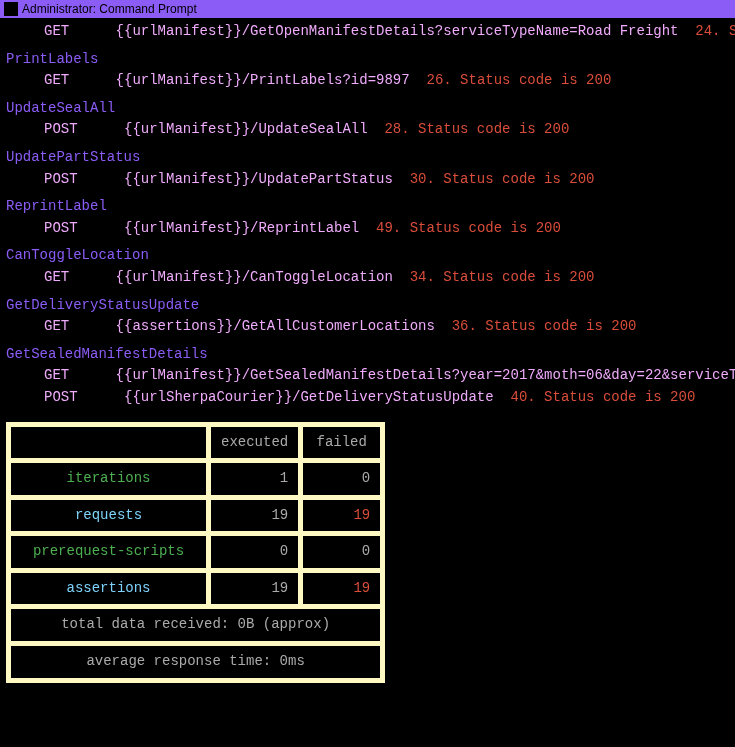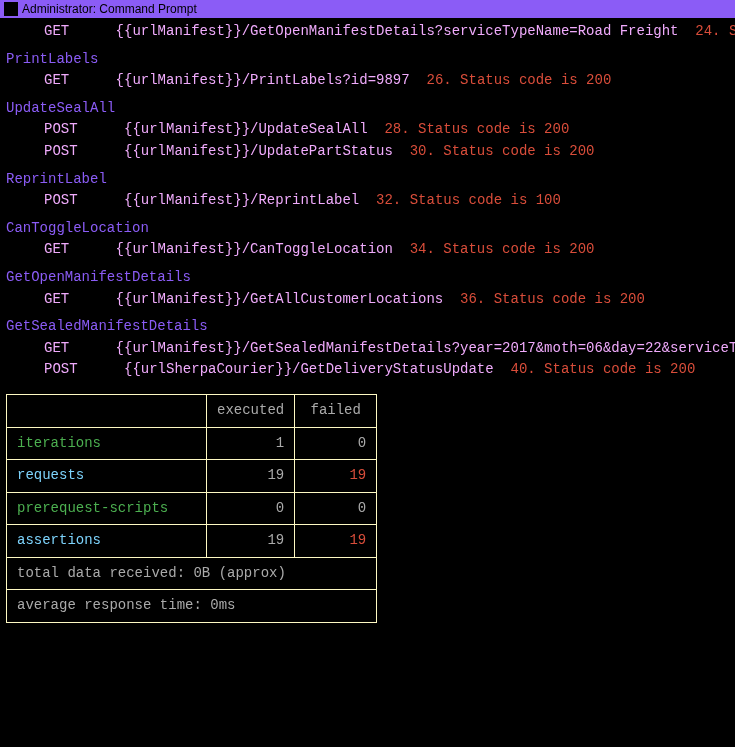--- a/index.html
+++ b/index.html
@@ -44,33 +44,33 @@
     .dark-red { color: #7dd3fc; }
 
     .block { margin-top: 8px; }
 
     table.summary {
       border-collapse: collapse;
       margin-top: 14px;
       margin-left: 0;
     }
     table.summary th, table.summary td {
-      border: 1px solid #fef9c3;
+      border: 5px solid #fef9c3;
       padding: 6px 10px;
       text-align: right;
       min-width: 82px;
       height: 30px;
     }
     table.summary th {
       font-weight: normal;
       text-align: center;
       color: #aaa;
     }
     table.summary td:first-child {
-      text-align: left;
+      text-align: center;
       min-width: 200px;
       margin-left: 44px;
     }
     .footer-row td {
       text-align: left;
       padding-left: 8px;
     }
   </style>
 </head>
 <body>
@@ -80,27 +80,28 @@
   <span>Administrator: Command Prompt</span>
 </div>
 
 <div class="console">
   <div id="request-lines">
       <div class="line"><span class="grey">GET </span><span class="grey">{{urlManifest}}/GetOpenManifestDetails?serviceTypeName=Road Freight</span><span class="red">  24. Status code is</span></div>
       <div class="line cyan block">PrintLabels</div>
       <div class="line"><span class="grey">GET </span><span class="grey">{{urlManifest}}/PrintLabels?id=9897</span><span class="red">  26. Status code is 200</span></div>
       <div class="line cyan block">UpdateSealAll</div>
       <div class="line"><span class="grey">POST </span><span class="grey">{{urlManifest}}/UpdateSealAll</span><span class="red">  28. Status code is 200</span></div>
+      <div class="line cyan block">UpdatePartStatus</div>
       <div class="line"><span class="grey">POST </span><span class="grey">{{urlManifest}}/UpdatePartStatus</span><span class="red">  30. Status code is 200</span></div>
       <div class="line cyan block">ReprintLabel</div>
-      <div class="line"><span class="grey">POST </span><span class="grey">{{urlManifest}}/ReprintLabel</span><span class="red">  32. Status code is 100</span></div>
+      <div class="line"><span class="grey">POST </span><span class="grey">{{urlManifest}}/ReprintLabel</span><span class="red">  49. Status code is 200</span></div>
       <div class="line cyan block">CanToggleLocation</div>
       <div class="line"><span class="grey">GET </span><span class="grey">{{urlManifest}}/CanToggleLocation</span><span class="red">  34. Status code is 200</span></div>
-      <div class="line cyan block">GetOpenManifestDetails</div>
-      <div class="line"><span class="grey">GET </span><span class="grey">{{urlManifest}}/GetAllCustomerLocations</span><span class="red">  36. Status code is 200</span></div>
+      <div class="line cyan block">GetDeliveryStatusUpdate</div>
+      <div class="line"><span class="grey">GET </span><span class="grey">{{assertions}}/GetAllCustomerLocations</span><span class="red">  36. Status code is 200</span></div>
       <div class="line cyan block">GetSealedManifestDetails</div>
       <div class="line"><span class="grey">GET </span><span class="grey">{{urlManifest}}/GetSealedManifestDetails?year=2017&amp;moth=06&amp;day=22&amp;serviceTypeId="1371"&amp;</span></div>
       <div class="line"><span class="grey">POST </span><span class="grey">{{urlSherpaCourier}}/GetDeliveryStatusUpdate</span><span class="red">  40. Status code is 200</span></div>
     </div>
 
   <table class="summary">
     <thead>
       <tr>
         <th></th>
         <th>executed</th>

